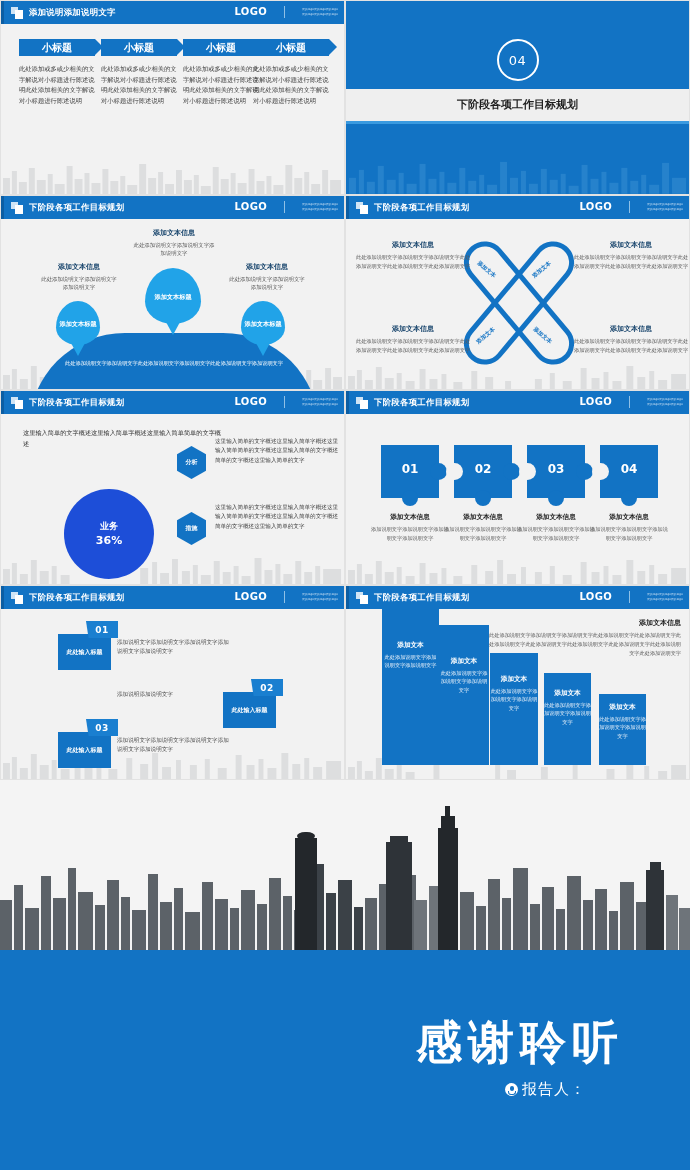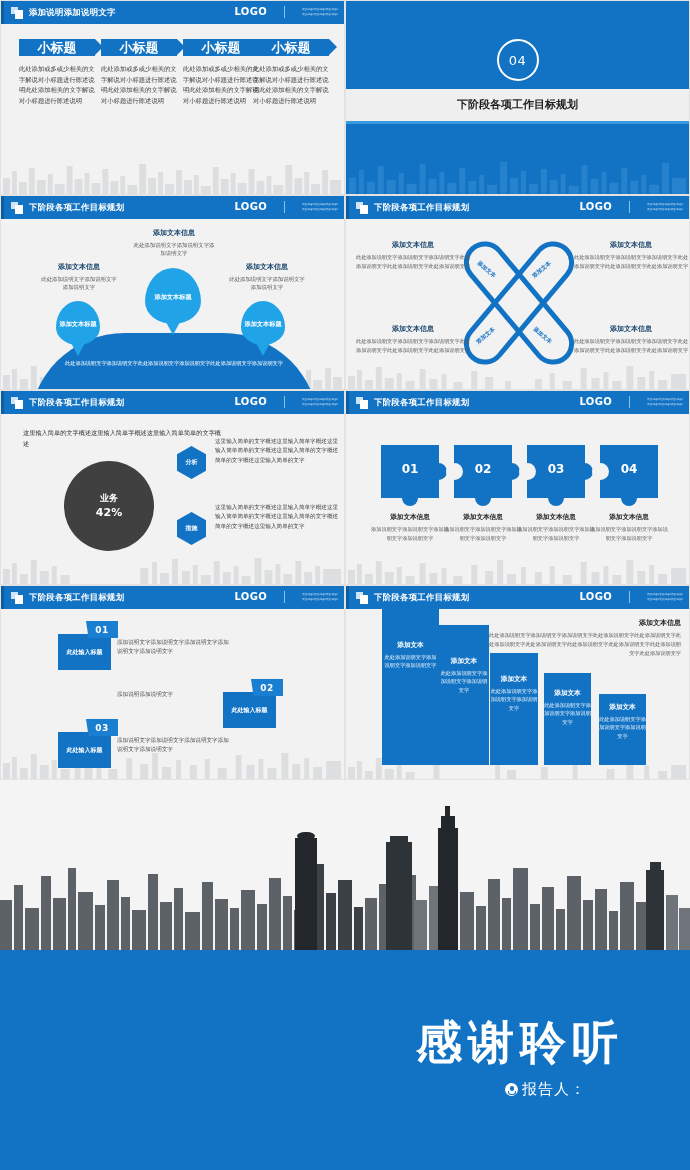--- a/index.html
+++ b/index.html
@@ -30,21 +30,21 @@
   
   .skyline{position:absolute;left:0;bottom:0;width:100%;height:34px;opacity:.5;}
   .skyline svg{display:block;width:100%;height:100%;}
 
   
   .arrow-col{position:absolute;top:38px;width:76px;}
   .arrow-tag{position:relative;height:17px;background:#1273c4;display:flex;align-items:center;
              justify-content:center;}
   .arrow-tag:after{content:"";position:absolute;right:-8px;top:0;border-top:8.5px solid transparent;
              border-bottom:8.5px solid transparent;border-left:8px solid #1273c4;}
-  .arrow-tag span{font-size:13px;font-weight:bold;color:#fff;}
+  .arrow-tag span{font-size:10px;font-weight:bold;color:#fff;}
   .arrow-body{margin-top:8px;font-size:6.3px;line-height:10.6px;color:#3b3b3b;}
 
   
   .sec{position:absolute;inset:0;background:#1273c4;}
   .sec-band{position:absolute;left:0;top:88px;width:100%;height:32px;background:#efefef;}
   .sec-band-line{position:absolute;left:0;top:120px;width:100%;height:3px;background:#3a9ae0;}
   .sec-circle{position:absolute;left:50%;top:38px;transform:translateX(-50%);
               width:38px;height:38px;border:2px solid #fff;border-radius:50%;
               display:flex;align-items:center;justify-content:center;}
   .sec-circle span{font-size:13px;color:#fff;letter-spacing:.5px;}
@@ -468,23 +468,23 @@
           <rect x="296" y="7" width="6" height="23"></rect>
               <rect x="305" y="18" width="8" height="12"></rect>
           <rect x="316" y="12" width="5" height="18"></rect>
               <rect x="324" y="15" width="18" height="15"></rect>
         </g>
           </svg>
       </div>
 
       <div class="v-lead">这里输入简单的文字概述这里输入简单字概述这里输入简单简单的文字概述</div>
 
-      <div class="circ" style="left:63px;top:70px;width:90px;height:90px;background:#404040;z-index:1">
+      <div class="circ" style="left:63px;top:98px;width:90px;height:90px;background:#1d4ed8;z-index:1">
         <div class="n">业务</div>
-        <div class="p">42%</div>
+        <div class="p">36%</div>
       </div>
 
       <div class="hexrow" style="left:176px;top:55px">
         <div class="hex">
             <span>分析</span>
           </div>
         <div class="hextxt" style="top:-9px">这里输入简单的文字概述这里输入简单字概述这里输入简单简单的文字概述这里输入简单的文字概述简单的文字概述这里输入简单的文字</div>
       </div>
       <div class="hexrow" style="left:176px;top:121px">
         <div class="hex">

